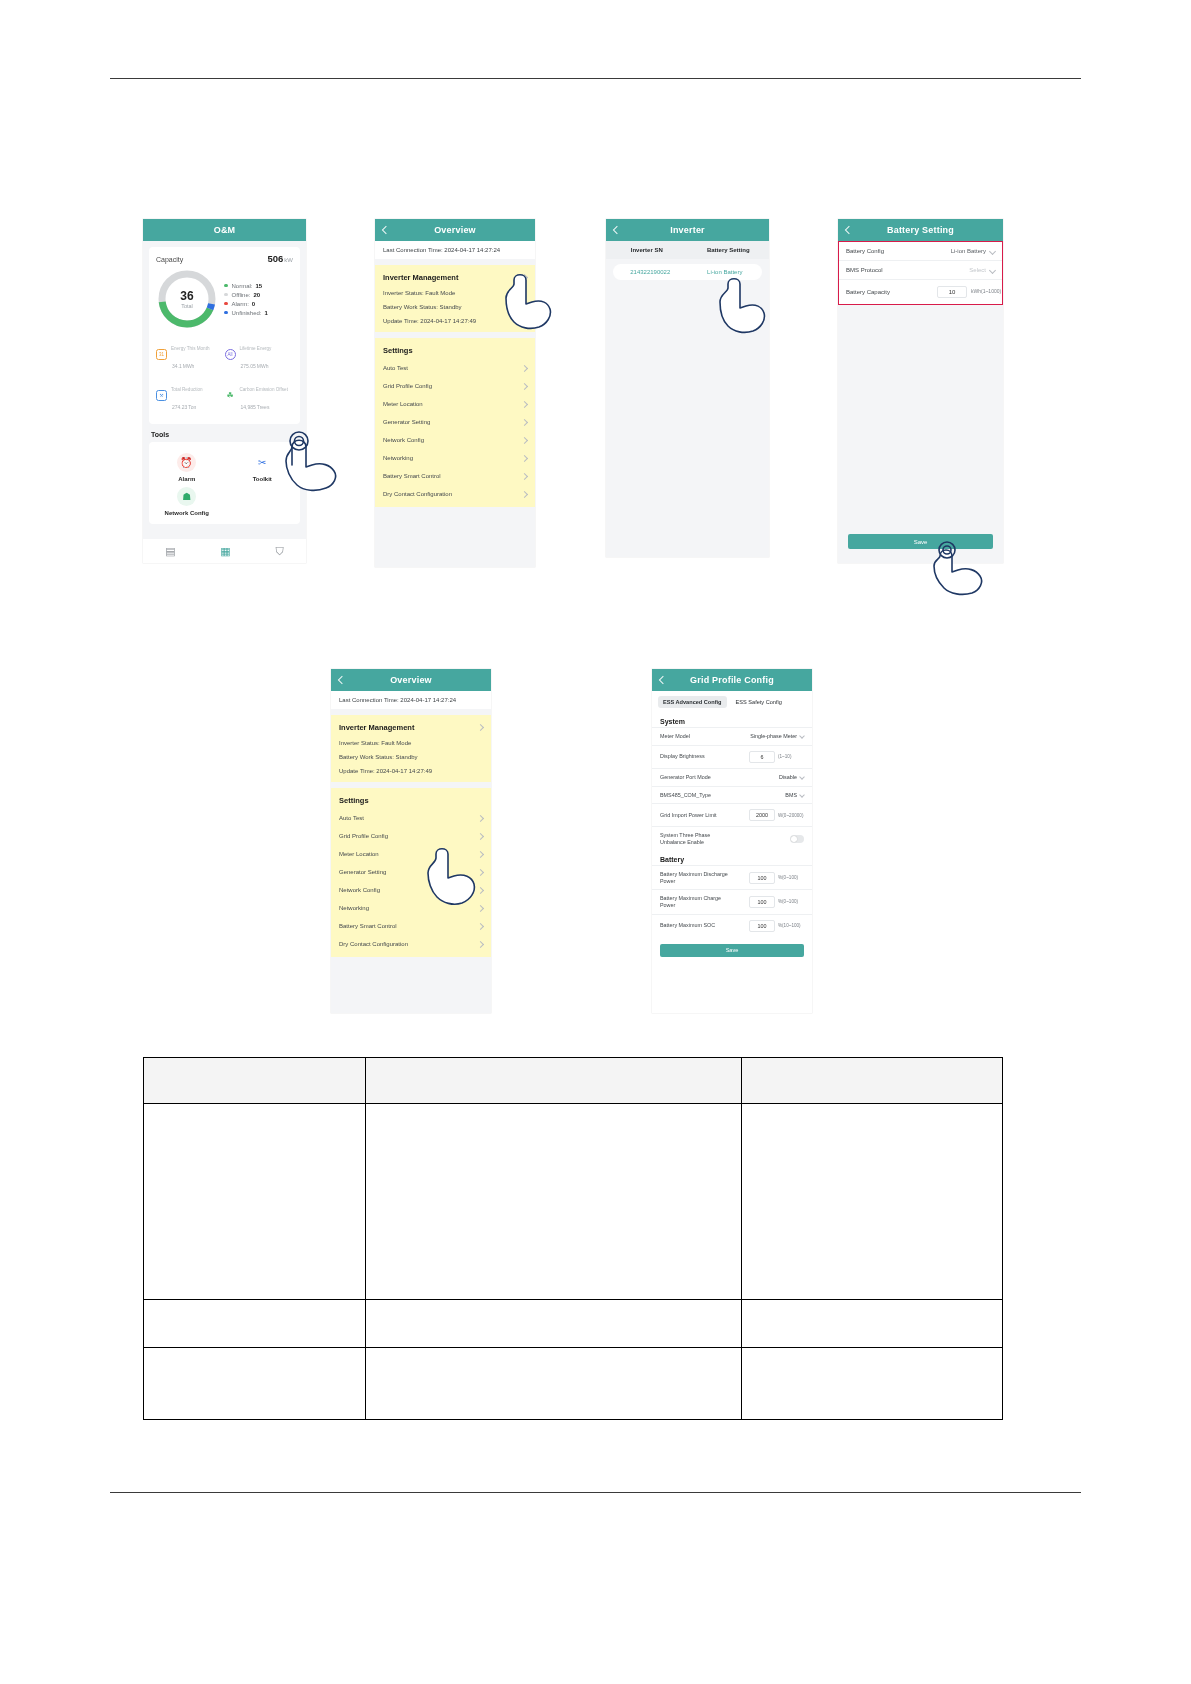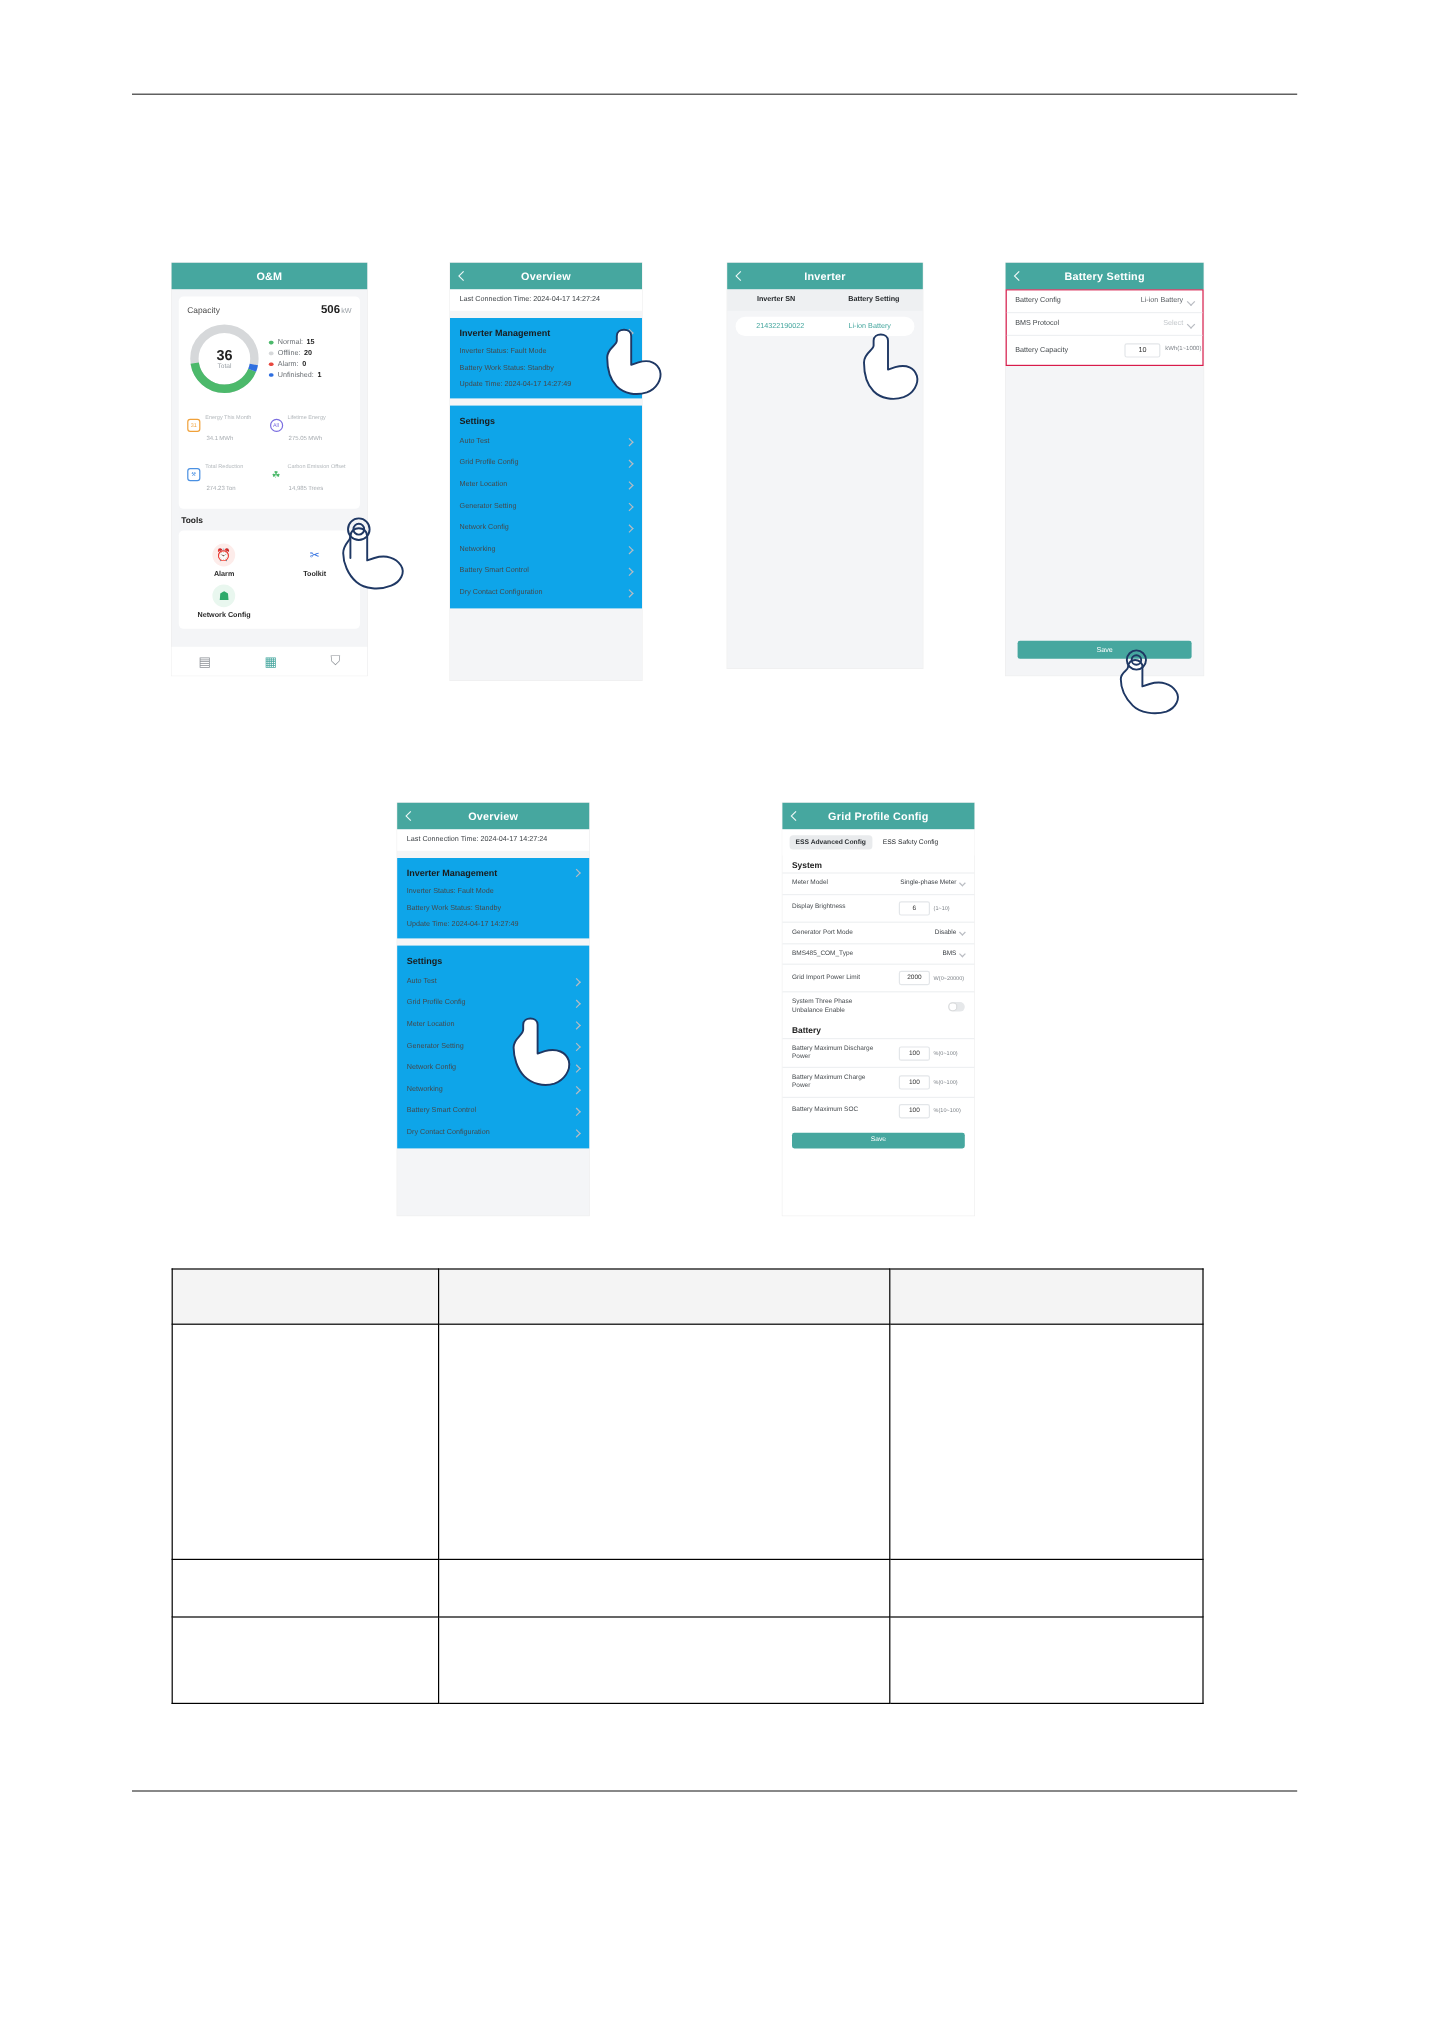--- a/index.html
+++ b/index.html
@@ -63,21 +63,21 @@
   .tool-ic { width:19px; height:19px; border-radius:50%; display:flex; align-items:center;
      justify-content:center; font-size:10px; }
   .tool-lb { font-size:6px; font-weight:bold; color:#2b2b2b; margin-top:4px;}
   .tabbar { position:absolute; bottom:0; left:0; right:0; height:24px; background:#fff;
      display:flex; align-items:center; justify-content:space-around; }
   .tabic { font-size:11px; color:#8d9297; }
   .tabic.active { color:#46a79f; }
 
   
   .lst-note { background:#fff; font-size:6px; color:#3f4448; padding:6px 8px; }
-  .sec-card { background:#0ea5e9; margin-top:6px; padding:2px 8px 4px 8px; }
+  .sec-card { background:#fef9c3; margin-top:6px; padding:2px 8px 4px 8px; }
   .sec-h { font-size:7.5px; font-weight:bold; color:#1b1b1b; padding:6px 0 4px 0;
      display:flex; justify-content:space-between; align-items:center; }
   .sec-line { font-size:6px; color:#44494d; padding:4px 0; }
   .row { display:flex; justify-content:space-between; align-items:center;
      font-size:6px; color:#44494d; padding:6px 0; }
 
   
   #ov1 { left:375px; top:219px; width:160px; height:348px; }
   #ov2 { left:331px; top:669px; width:160px; height:344px; }
 

